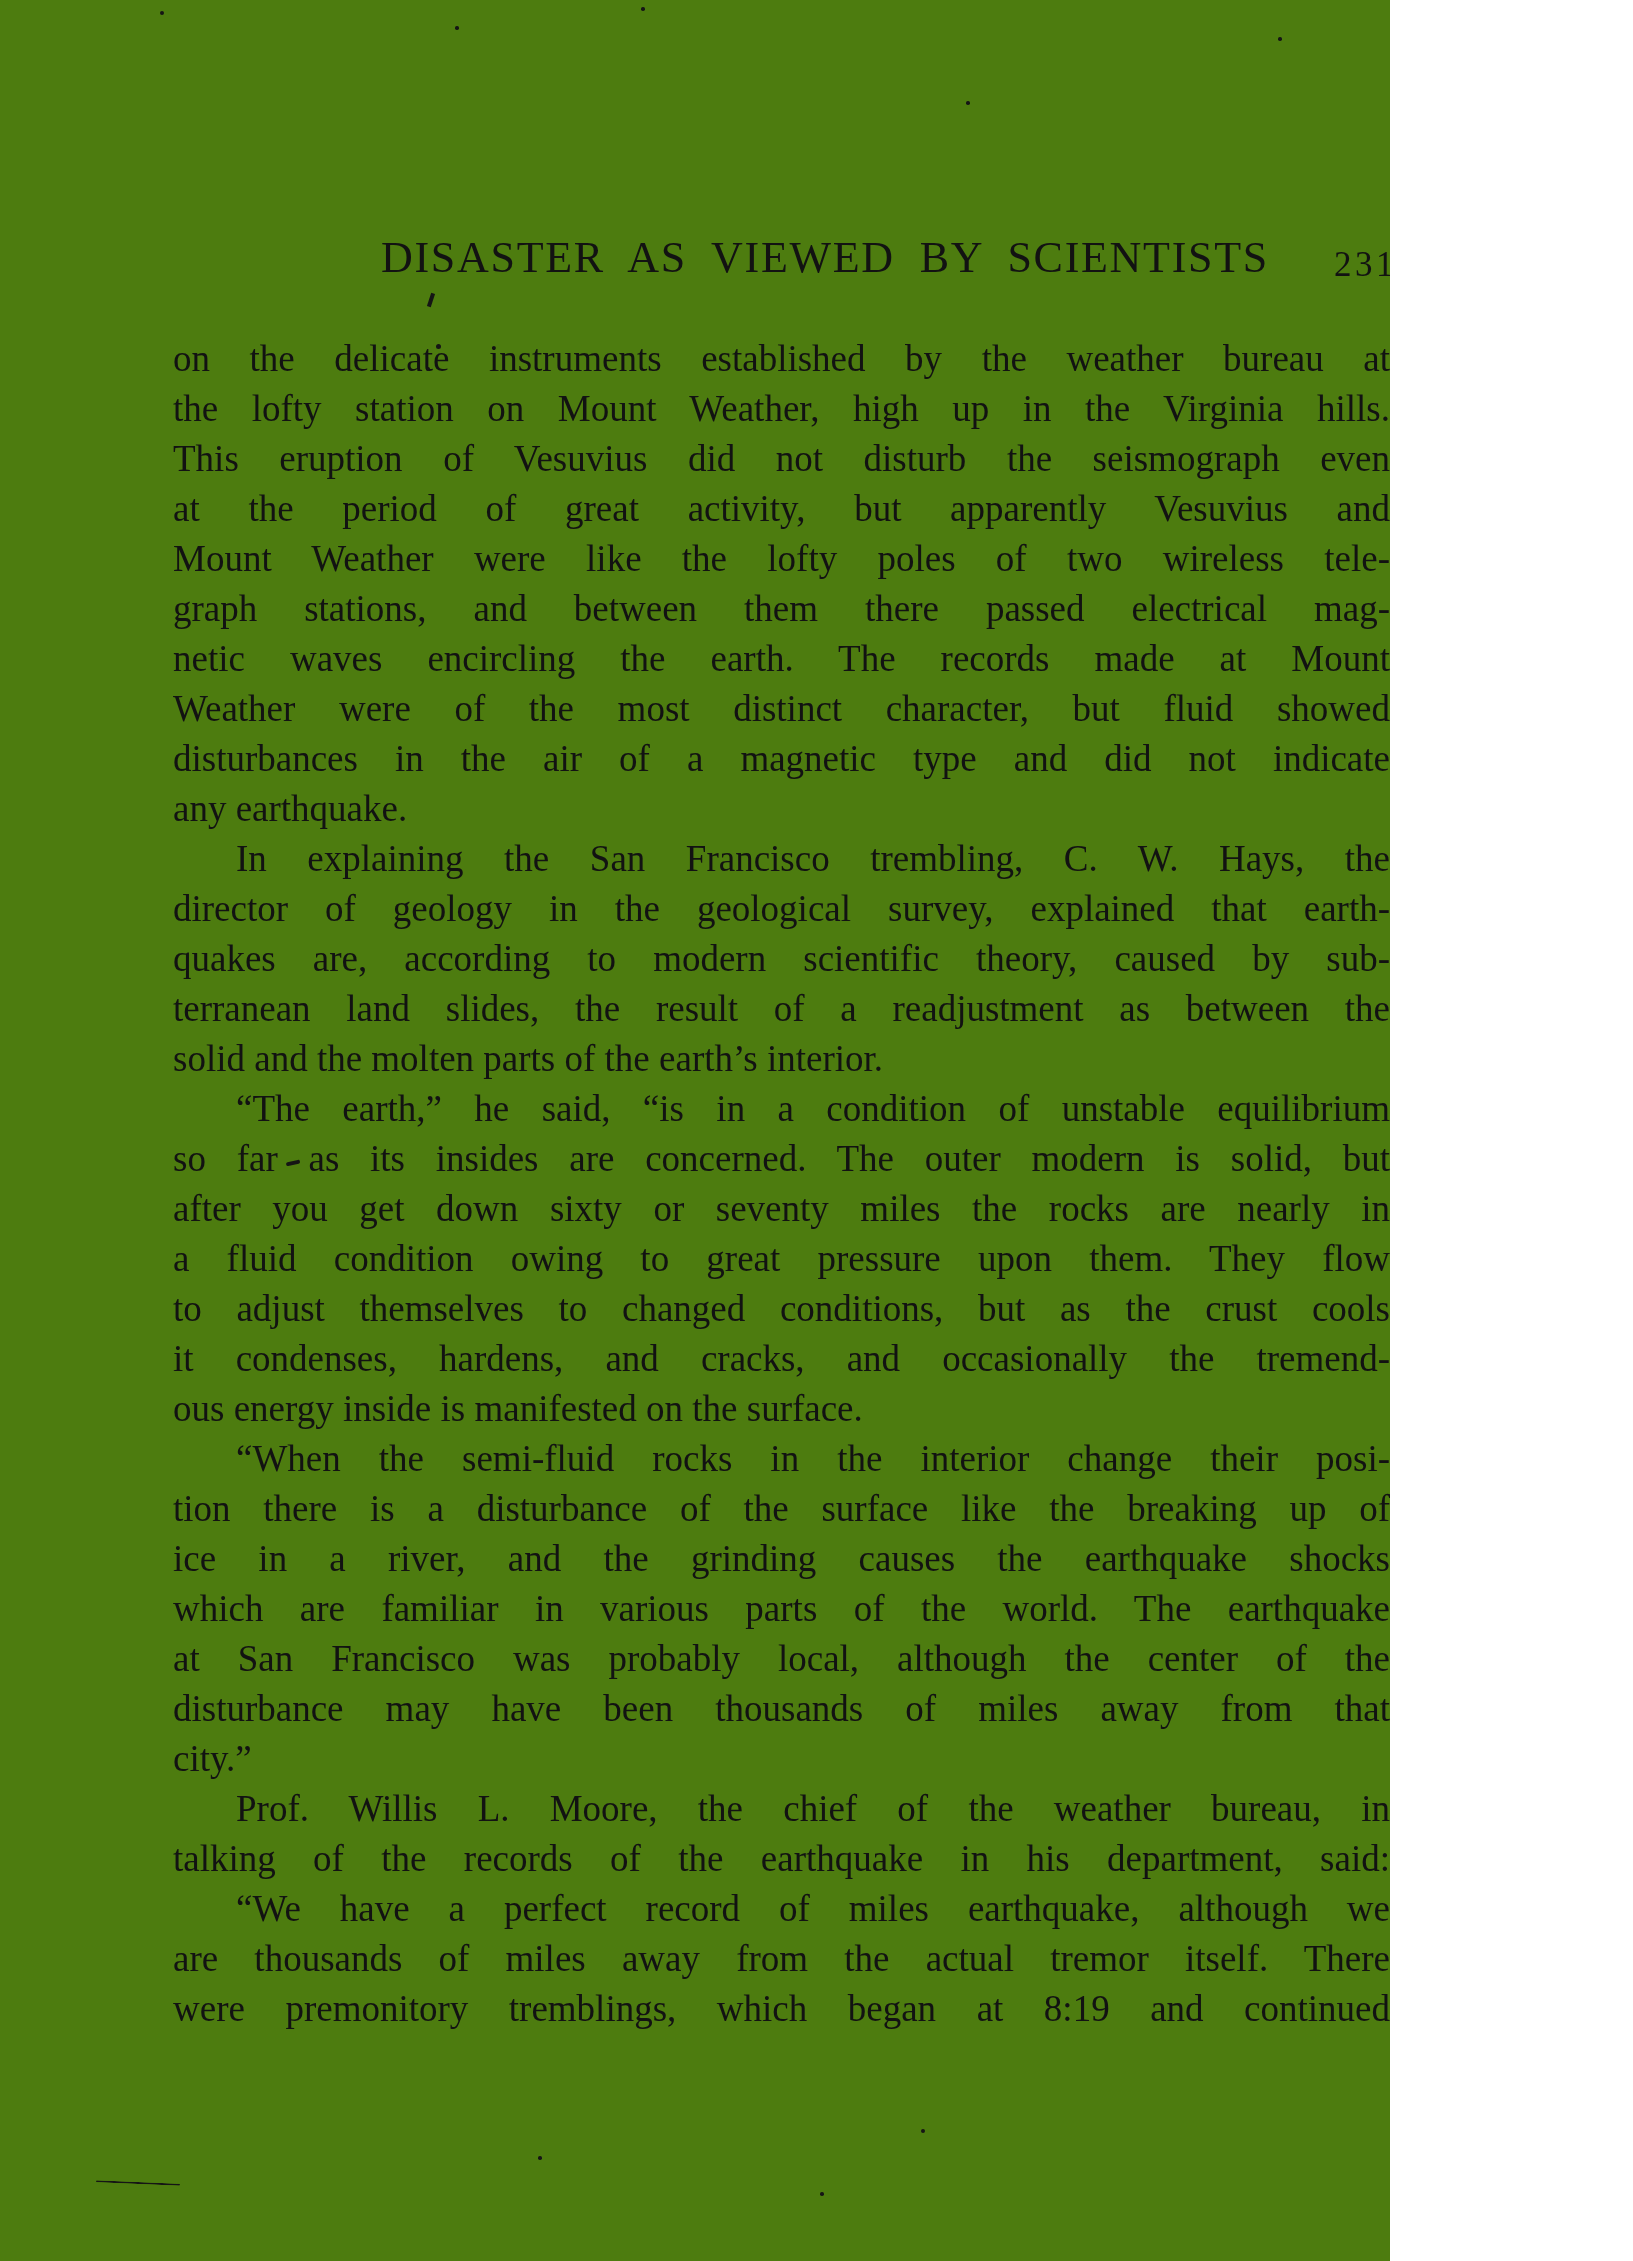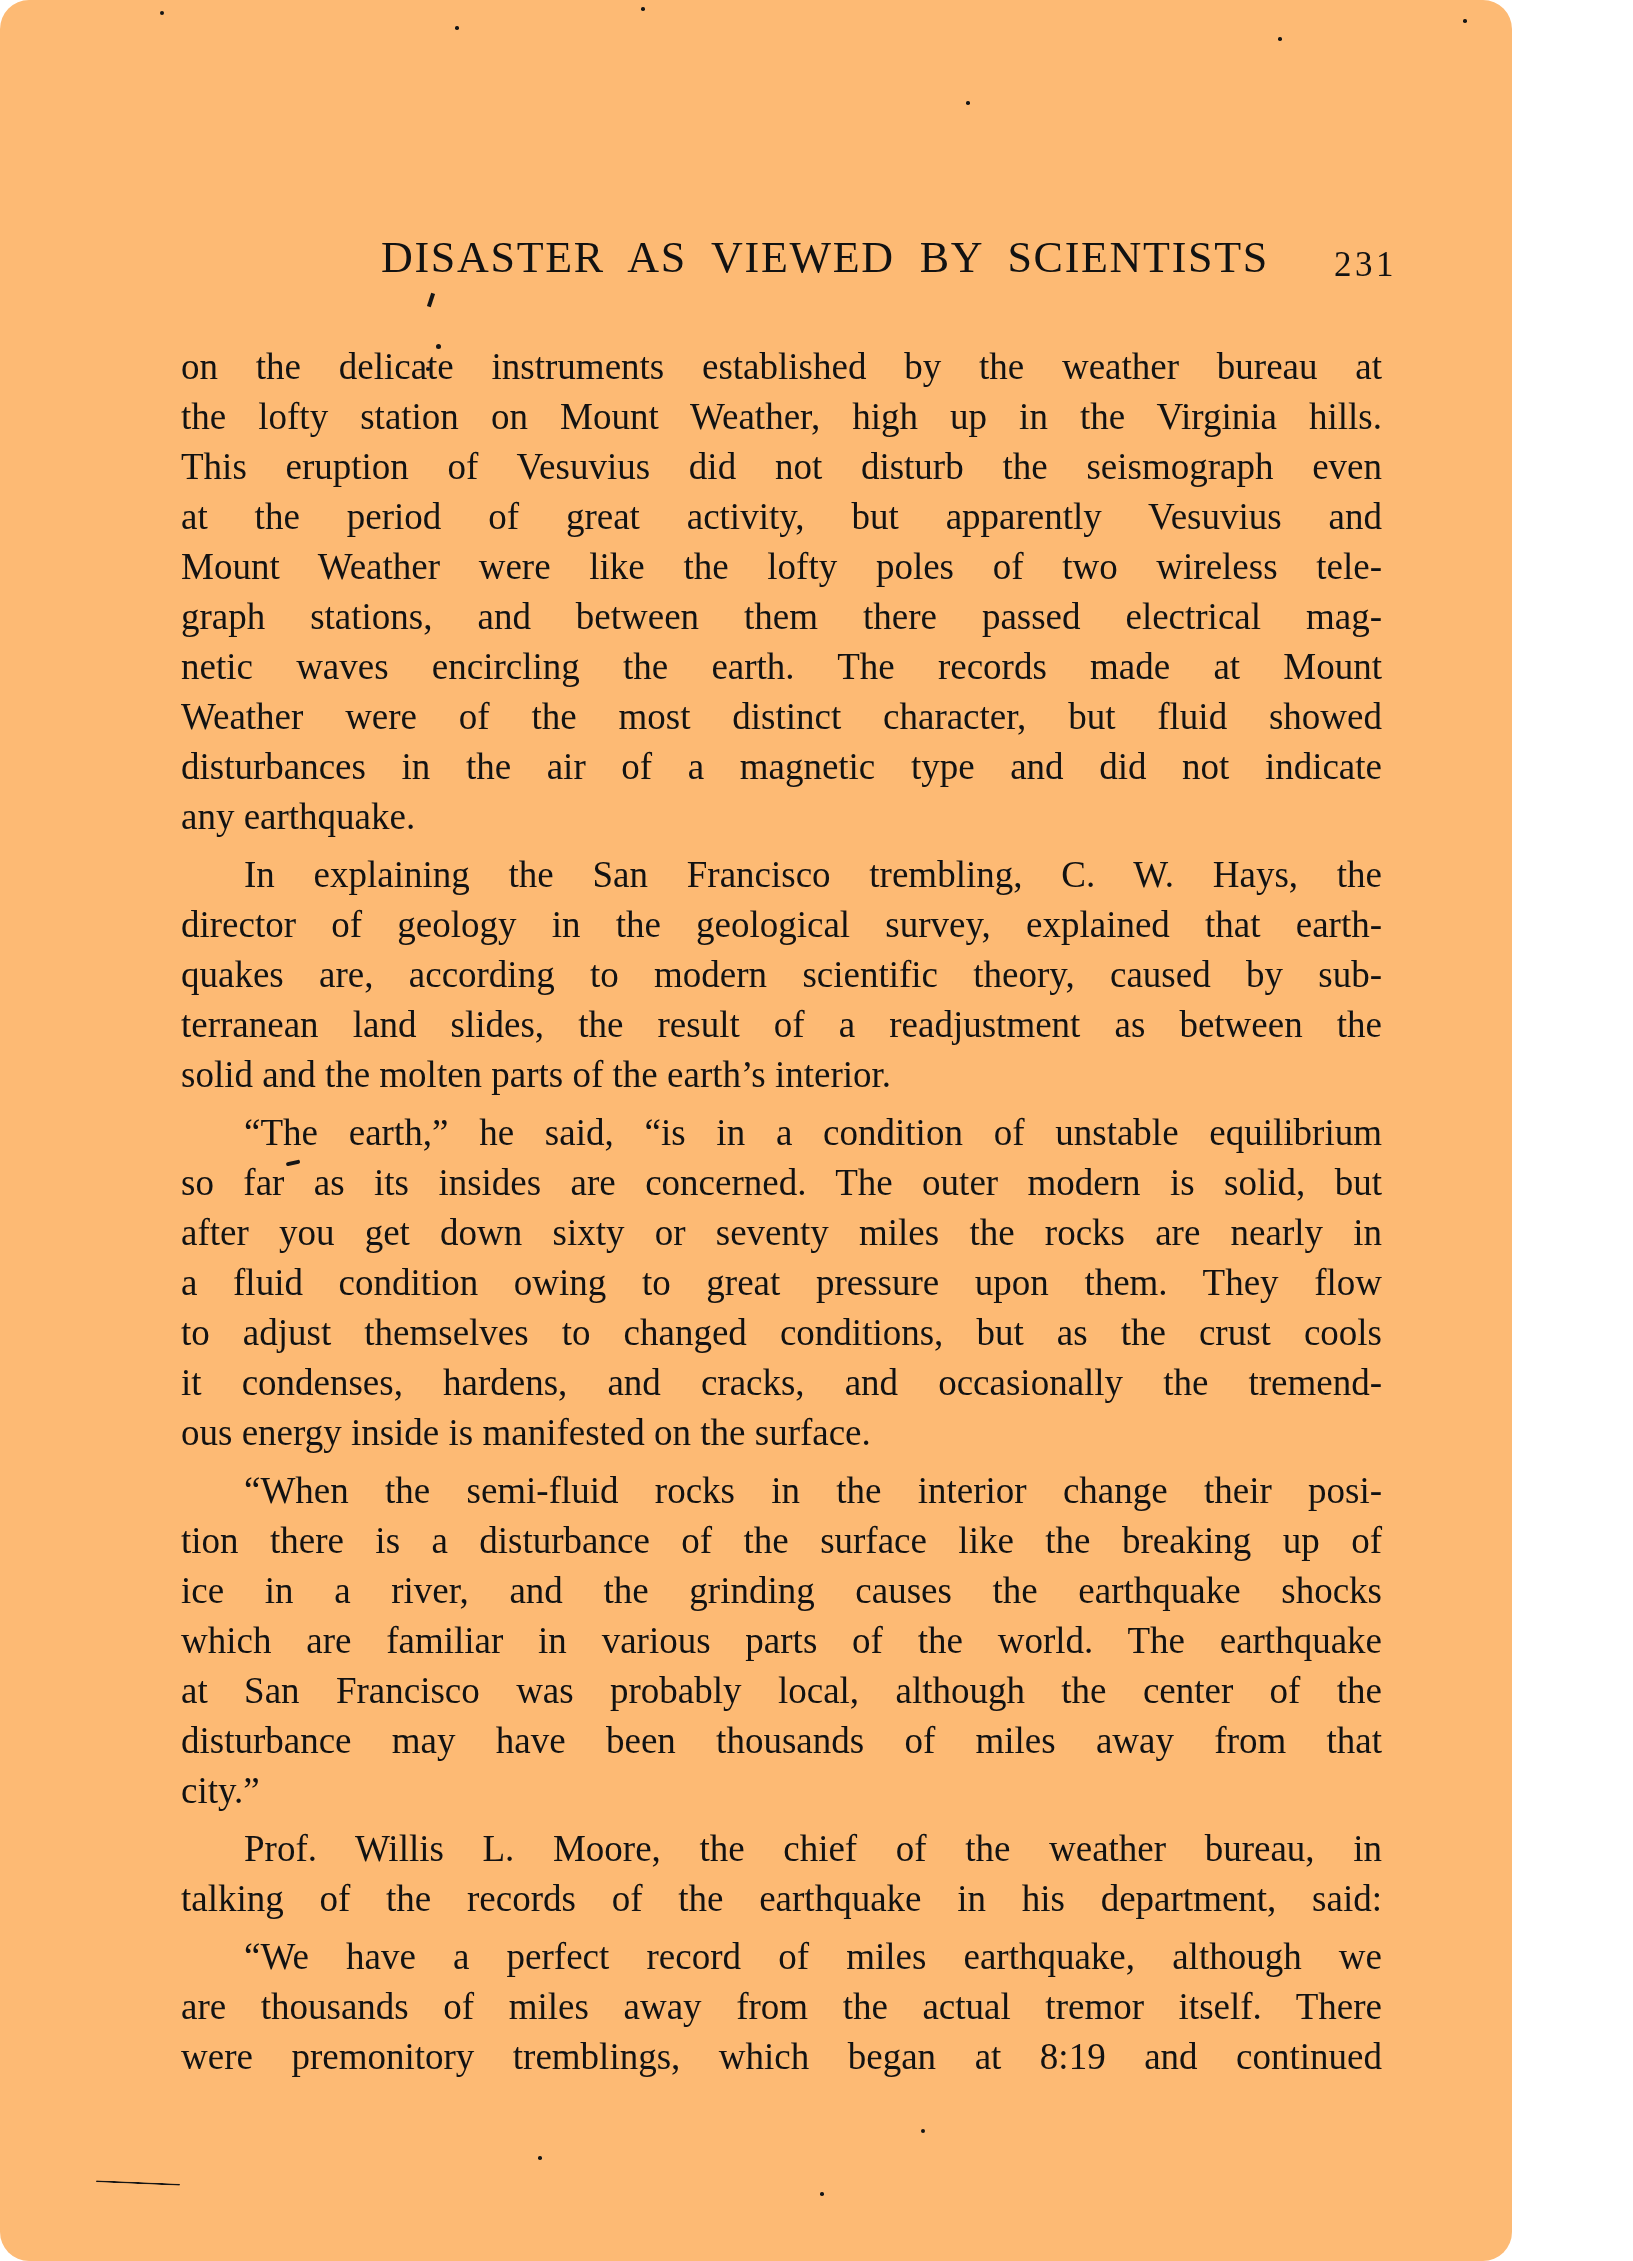--- a/index.html
+++ b/index.html
@@ -2,27 +2,26 @@
 <html style="font-size:14px"><head>
 <meta charset="utf-8">
 <style>
   html, body {
     margin: 0;
     padding: 0;
     background: #ffffff;
   }
   .page {
     position: relative;
-    width: 1512px;
+    width: 1390px;
     height: 2261px;
-    background: #fdba74;
+    background: #4d7c0f;
     color: #121212;
     font-family: "Liberation Serif", "DejaVu Serif", serif;
     overflow: hidden;
-    border-radius: 29px;
   }
   .running-title {
     position: absolute;
     left: 381px;
     top: 232px;
     font-size: 44px;
     letter-spacing: 1.7px;
     word-spacing: 12.2px;
     white-space: nowrap;
     font-weight: normal;
@@ -35,21 +34,21 @@
     letter-spacing: 3.5px;
   }
   .text-block {
     position: absolute;
     left: 173px;
     top: 334px;
     width: 1217px;
     font-size: 37px;
     line-height: 50px;
   }
-  .para { margin: 8px; }
+  .para { margin: 0; }
   .line {
     text-align: left;
   }
   .line.stretch {
     text-align: justify;
     text-align-last: justify;
   }
   .line.indent {
     text-indent: 63px;
   }

